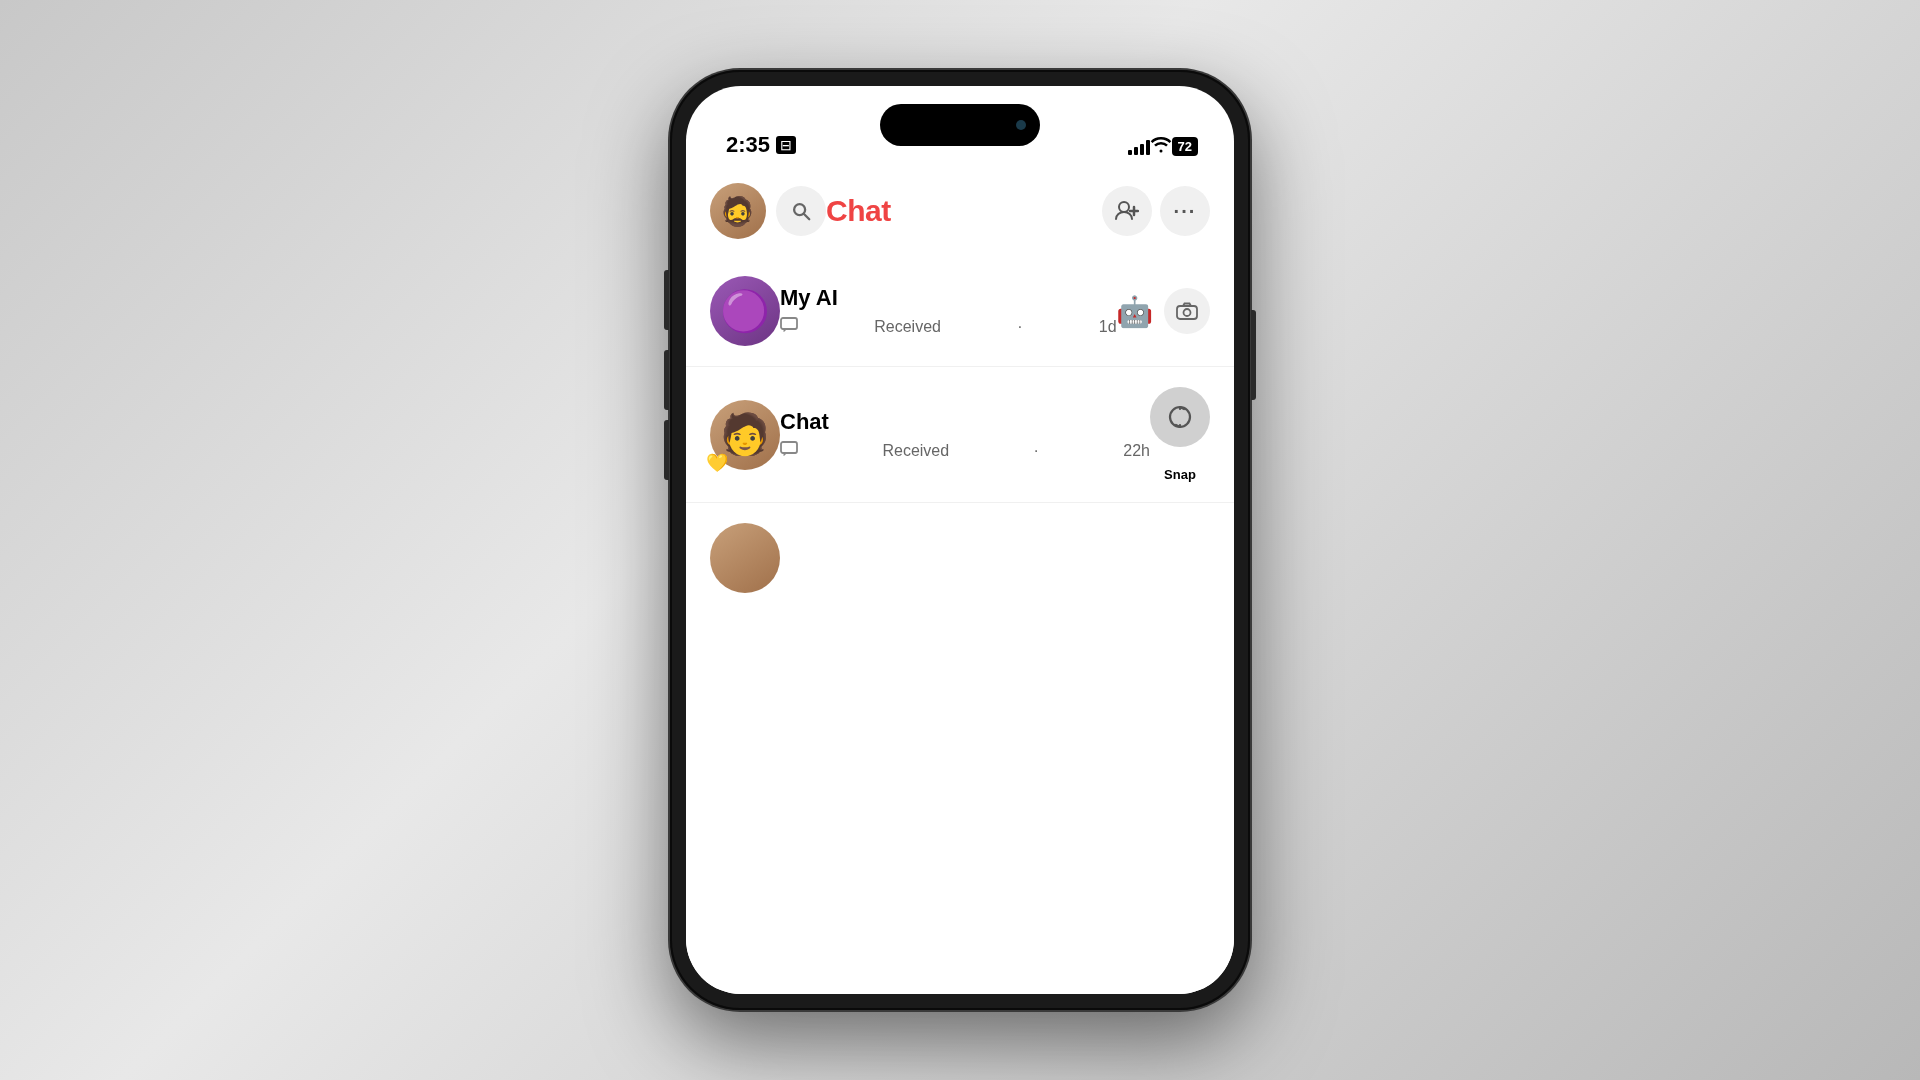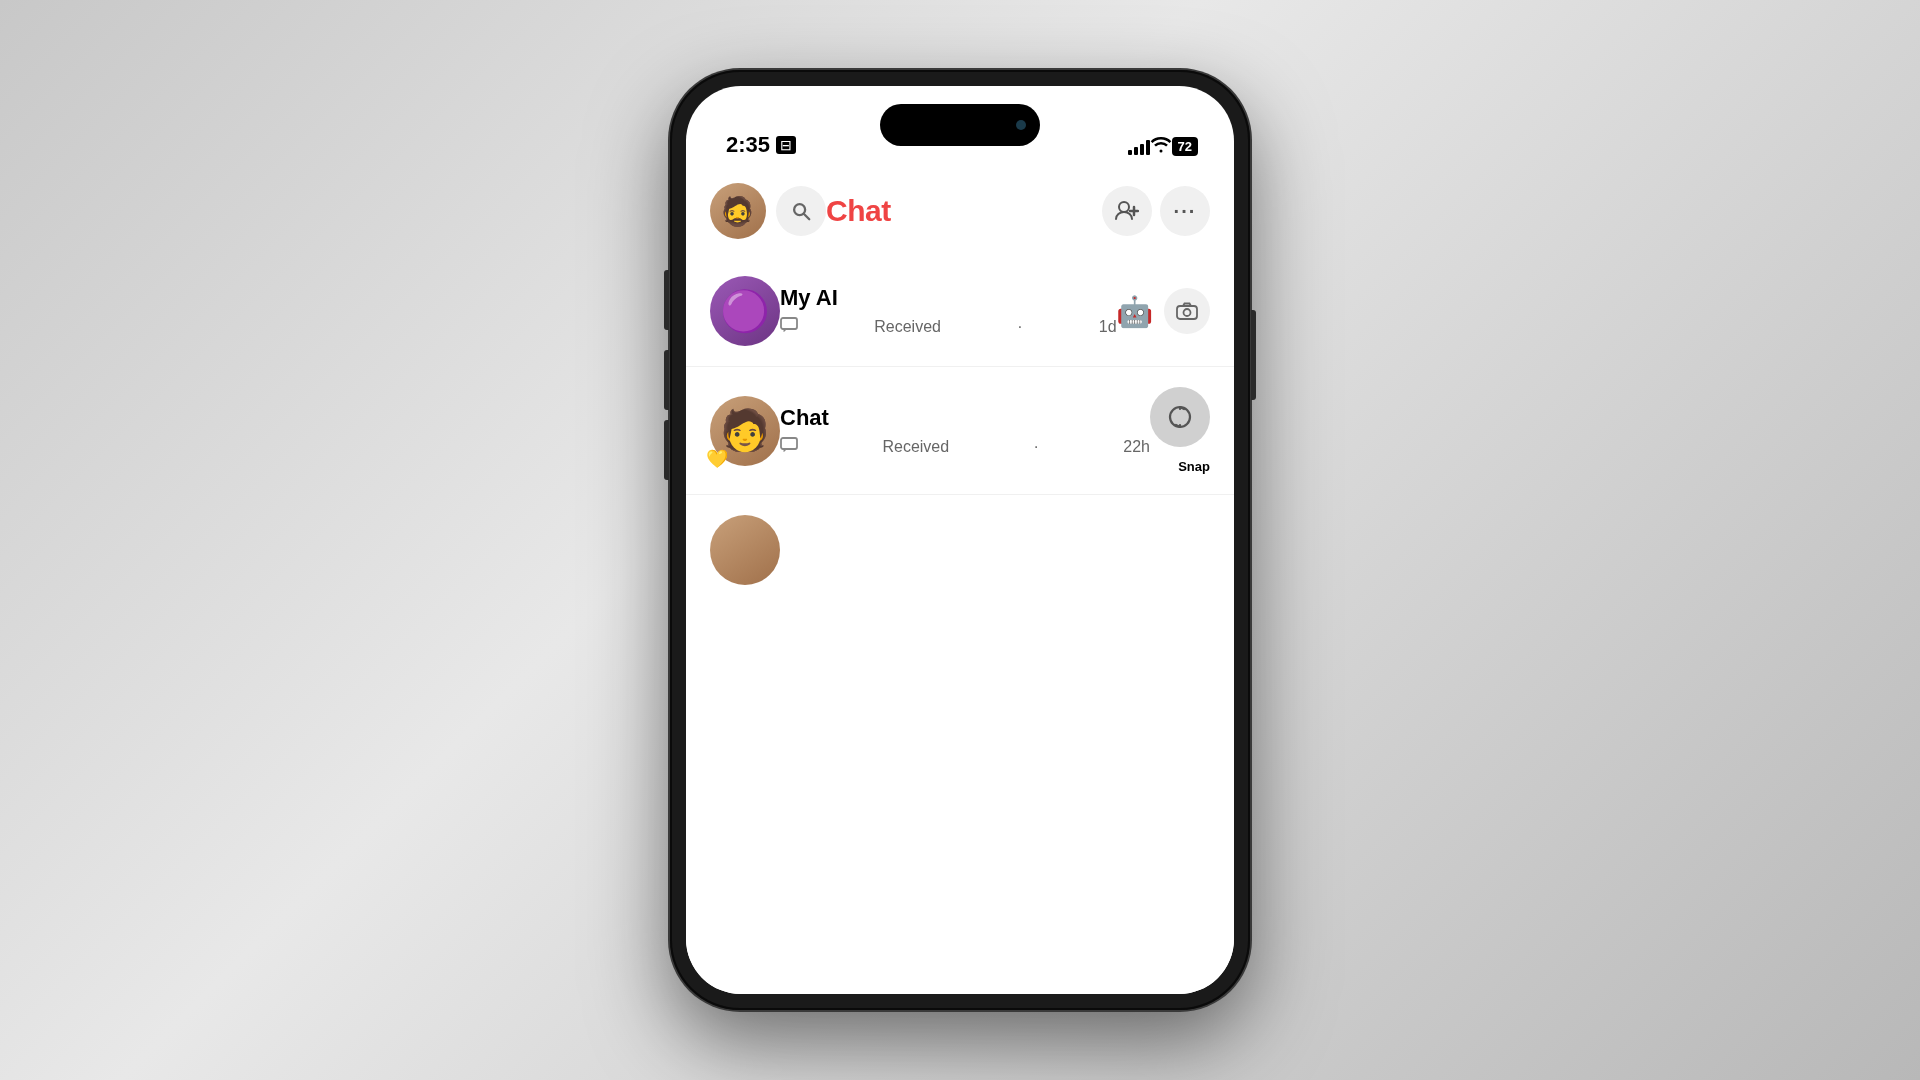--- a/index.html
+++ b/index.html
@@ -318,22 +318,22 @@
       display: flex;
       align-items: center;
       justify-content: center;
       font-size: 20px;
       color: #555;
     }
 
     .snap-btn {
       display: flex;
       flex-direction: column;
-      align-items: flex-end;
-      gap: 12px;
+      align-items: center;
+      gap: 20px;
       cursor: pointer;
     }
 
     .snap-circle {
       width: 60px;
       height: 60px;
       border-radius: 50%;
       background: #d0d0d0;
       display: flex;
       align-items: center;

